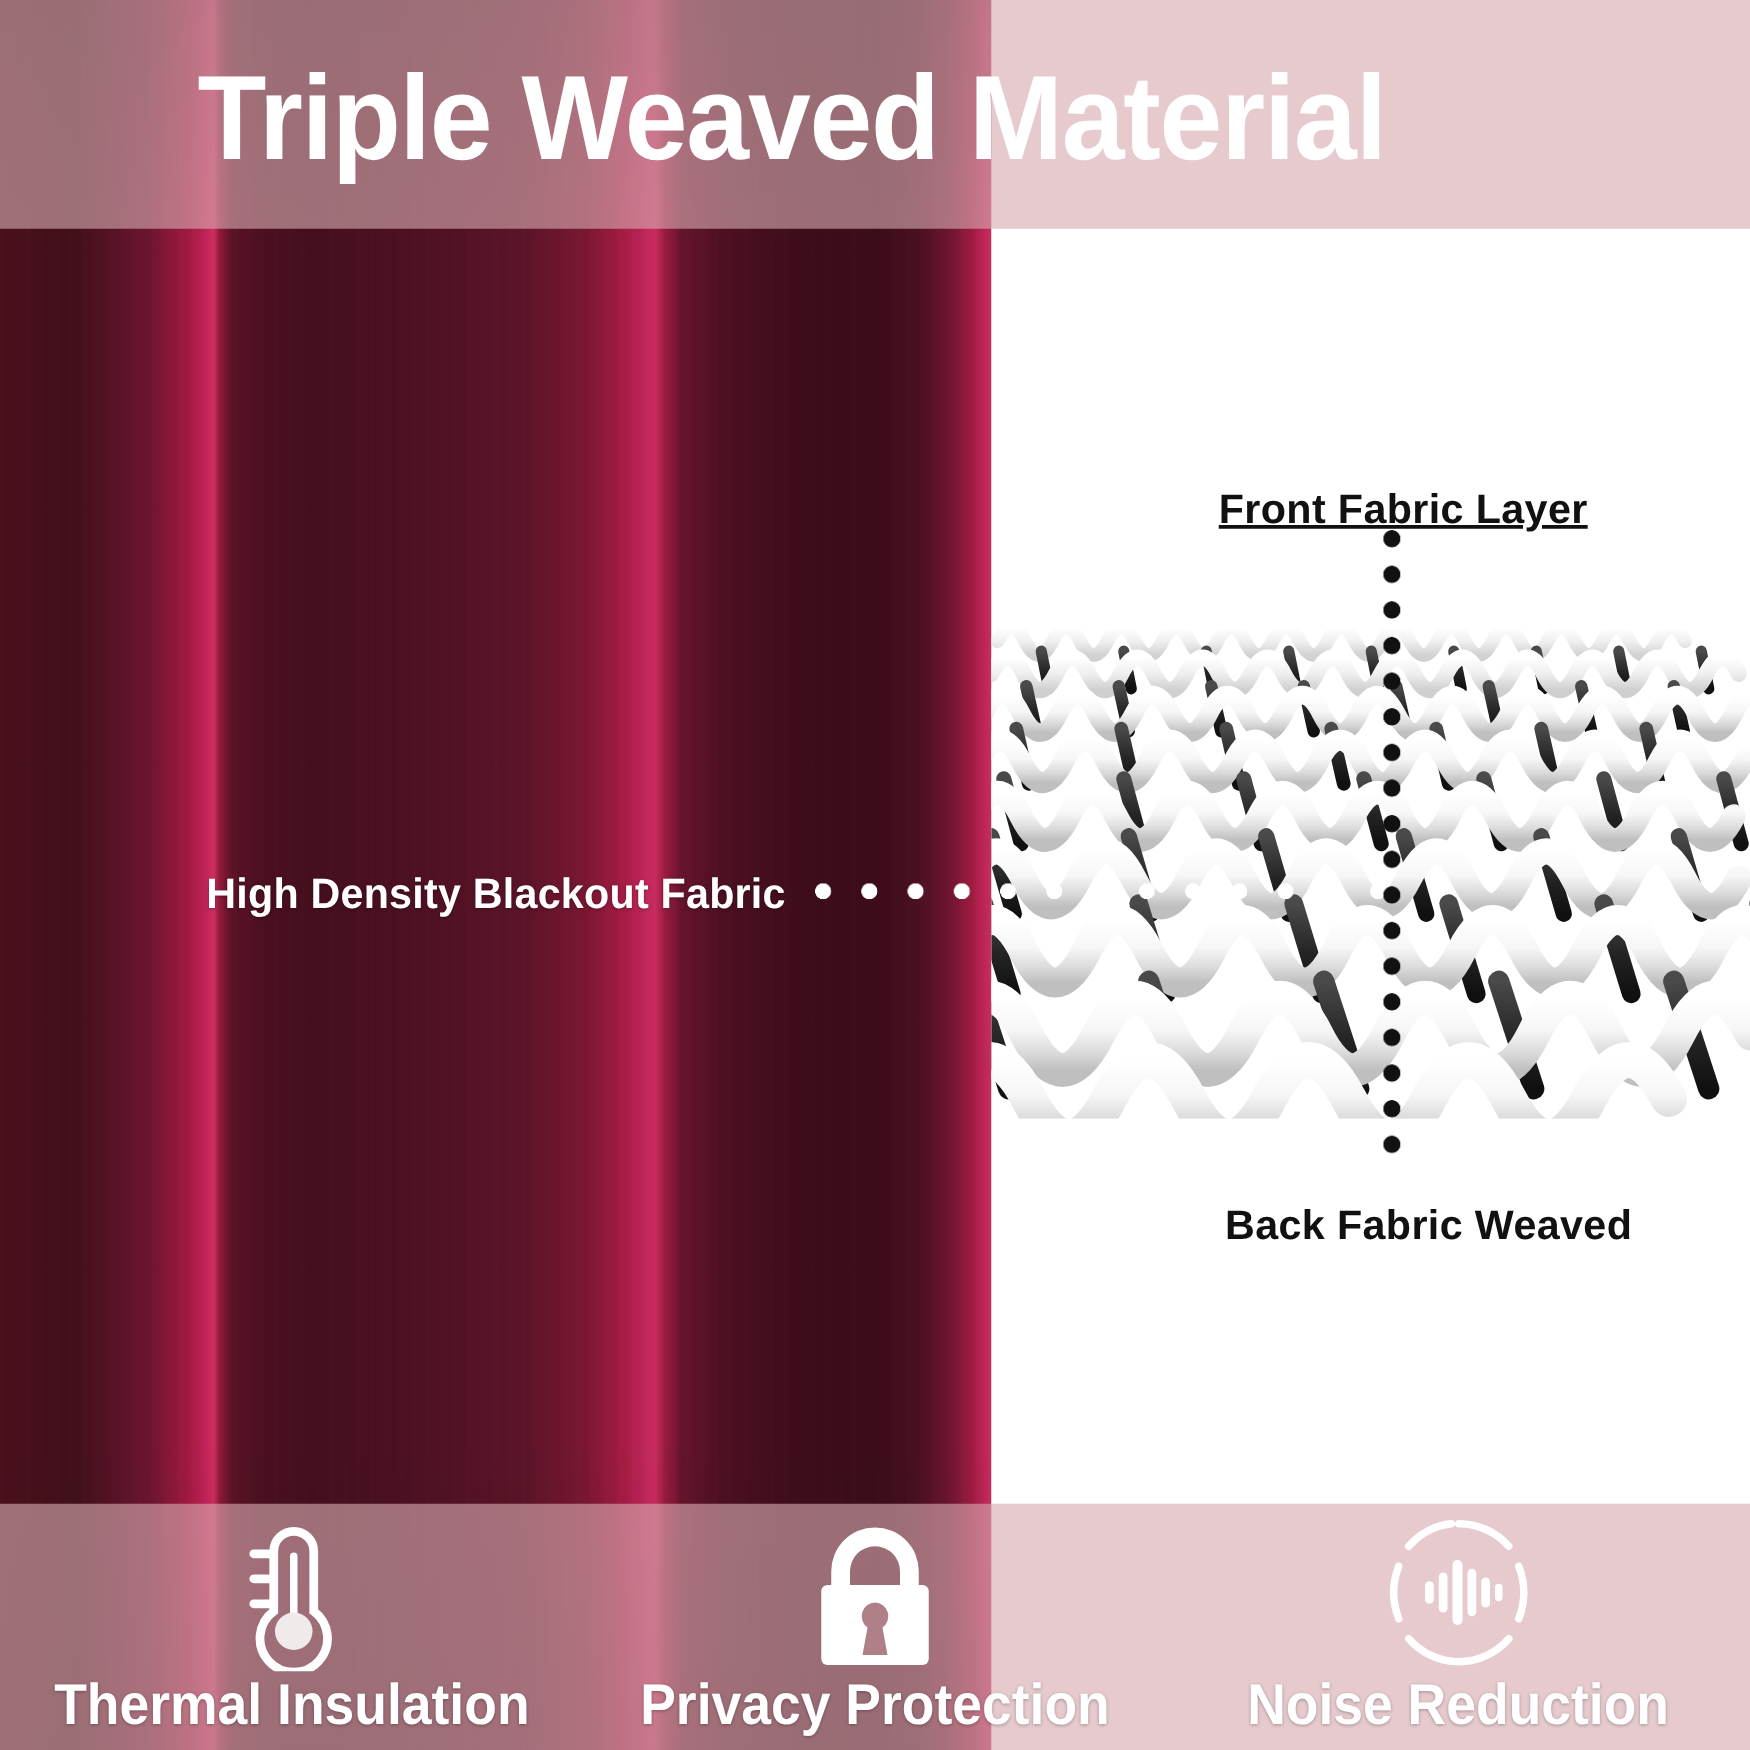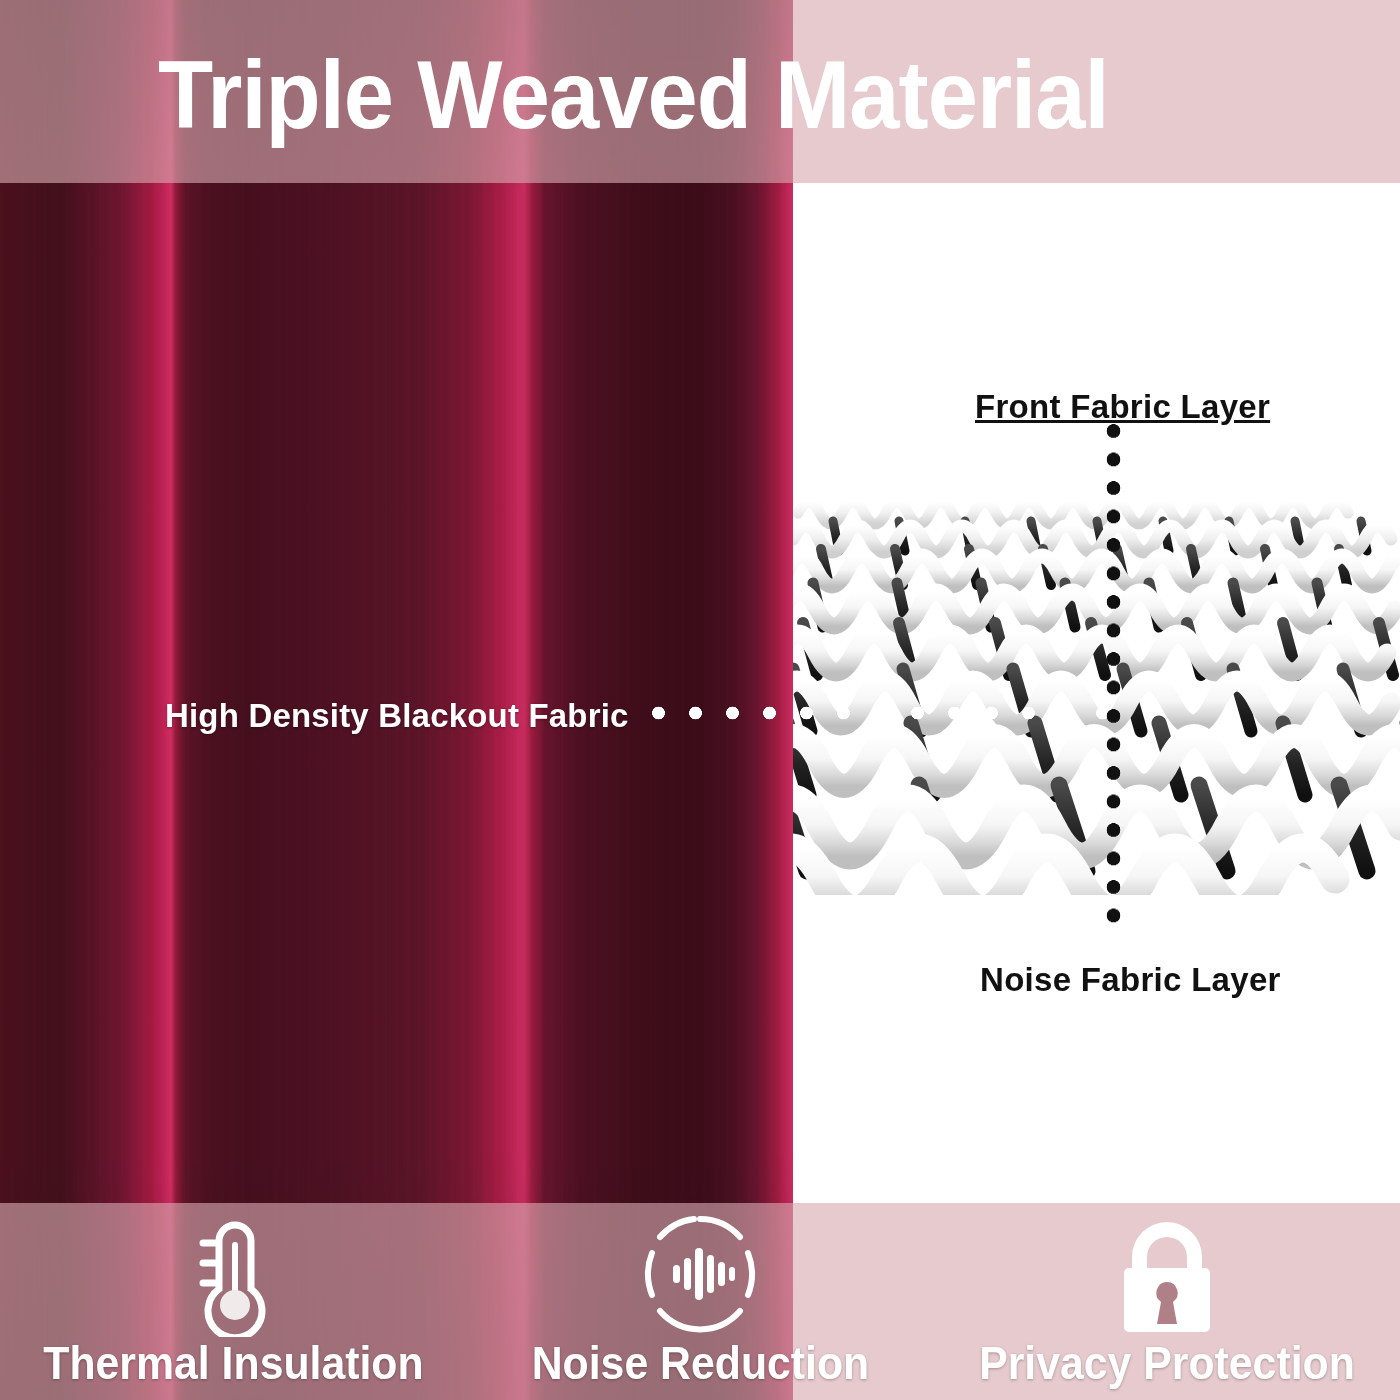--- a/index.html
+++ b/index.html
@@ -377,71 +377,71 @@
     </svg>
   </div>
 
   <div class="dots-h"></div>
   <div class="dots-v"></div>
 
   <div class="title-banner"></div>
   <div class="title-text">Triple Weaved Material</div>
 
   <div class="label-front">Front Fabric Layer</div>
-  <div class="label-back">Noise Fabric Layer</div>
+  <div class="label-back">Back Fabric Weaved</div>
   <div class="label-blackout">High Density Blackout Fabric</div>
 
   <div class="feature-band"></div>
   <div class="features">
 
     <div class="feature">
       <div class="feature-icon">
         <svg width="112" height="126" viewBox="0 0 112 126" xmlns="http://www.w3.org/2000/svg">
           <g fill="none" stroke="#ffffff" stroke-width="7" stroke-linecap="round">
             <path d="M58,14 a16,16 0 0 1 16,16 v48 a27,27 0 1 1 -32,0 v-48 a16,16 0 0 1 16,-16 z"></path>
             <line x1="58" y1="34" x2="58" y2="88" stroke-width="6"></line>
             <line x1="26" y1="32" x2="40" y2="32" stroke-width="7"></line>
             <line x1="26" y1="52" x2="40" y2="52" stroke-width="7"></line>
             <line x1="26" y1="72" x2="40" y2="72" stroke-width="7"></line>
           </g>
           <circle cx="58" cy="94" r="15" fill="#f0eaea"></circle>
         </svg>
       </div>
       <div class="feature-label">Thermal Insulation</div>
-    </div>
-
-    <div class="feature">
-      <div class="feature-icon">
-        <svg width="120" height="126" viewBox="0 0 120 126" xmlns="http://www.w3.org/2000/svg">
-          <g fill="none" stroke="#ffffff" stroke-width="6" stroke-linecap="round">
-            <path d="M60,8 a54,56 0 0 1 40,18"></path>
-            <path d="M108,42 a54,56 0 0 1 0,42"></path>
-            <path d="M100,100 a54,56 0 0 1 -80,0"></path>
-            <path d="M12,84 a54,56 0 0 1 0,-42"></path>
-            <path d="M20,26 a54,56 0 0 1 34,-18"></path>
-          </g>
-          <g fill="#ffffff">
-            <rect x="33" y="54" width="7" height="18" rx="3.5"></rect>
-            <rect x="44" y="47" width="7" height="32" rx="3.5"></rect>
-            <rect x="55" y="37" width="8" height="52" rx="4"></rect>
-            <rect x="67" y="44" width="7" height="38" rx="3.5"></rect>
-            <rect x="78" y="51" width="7" height="24" rx="3.5"></rect>
-            <rect x="89" y="56" width="6" height="14" rx="3"></rect>
-          </g>
-        </svg>
-      </div>
-      <div class="feature-label">Noise Reduction</div>
     </div>
 
     <div class="feature">
       <div class="feature-icon">
         <svg width="118" height="126" viewBox="0 0 118 126" xmlns="http://www.w3.org/2000/svg">
           <path d="M24,46 a35,35 0 0 1 70,0 v12 h-15 v-12 a20,20 0 0 0 -40,0 v12 h-15 z" fill="#ffffff"></path>
           <rect x="16" y="57" width="86" height="64" rx="5" fill="#ffffff"></rect>
           <path d="M59,71 a11,11 0 0 1 6,20 l4,22 h-20 l4,-22 a11,11 0 0 1 6,-20 z" fill="#b08089"></path>
         </svg>
       </div>
       <div class="feature-label">Privacy Protection</div>
     </div>
 
+    <div class="feature">
+      <div class="feature-icon">
+        <svg width="120" height="126" viewBox="0 0 120 126" xmlns="http://www.w3.org/2000/svg">
+          <g fill="none" stroke="#ffffff" stroke-width="6" stroke-linecap="round">
+            <path d="M60,8 a54,56 0 0 1 40,18"></path>
+            <path d="M108,42 a54,56 0 0 1 0,42"></path>
+            <path d="M100,100 a54,56 0 0 1 -80,0"></path>
+            <path d="M12,84 a54,56 0 0 1 0,-42"></path>
+            <path d="M20,26 a54,56 0 0 1 34,-18"></path>
+          </g>
+          <g fill="#ffffff">
+            <rect x="33" y="54" width="7" height="18" rx="3.5"></rect>
+            <rect x="44" y="47" width="7" height="32" rx="3.5"></rect>
+            <rect x="55" y="37" width="8" height="52" rx="4"></rect>
+            <rect x="67" y="44" width="7" height="38" rx="3.5"></rect>
+            <rect x="78" y="51" width="7" height="24" rx="3.5"></rect>
+            <rect x="89" y="56" width="6" height="14" rx="3"></rect>
+          </g>
+        </svg>
+      </div>
+      <div class="feature-label">Noise Reduction</div>
+    </div>
+
   </div>
 
 </div>
 
 </body></html>

